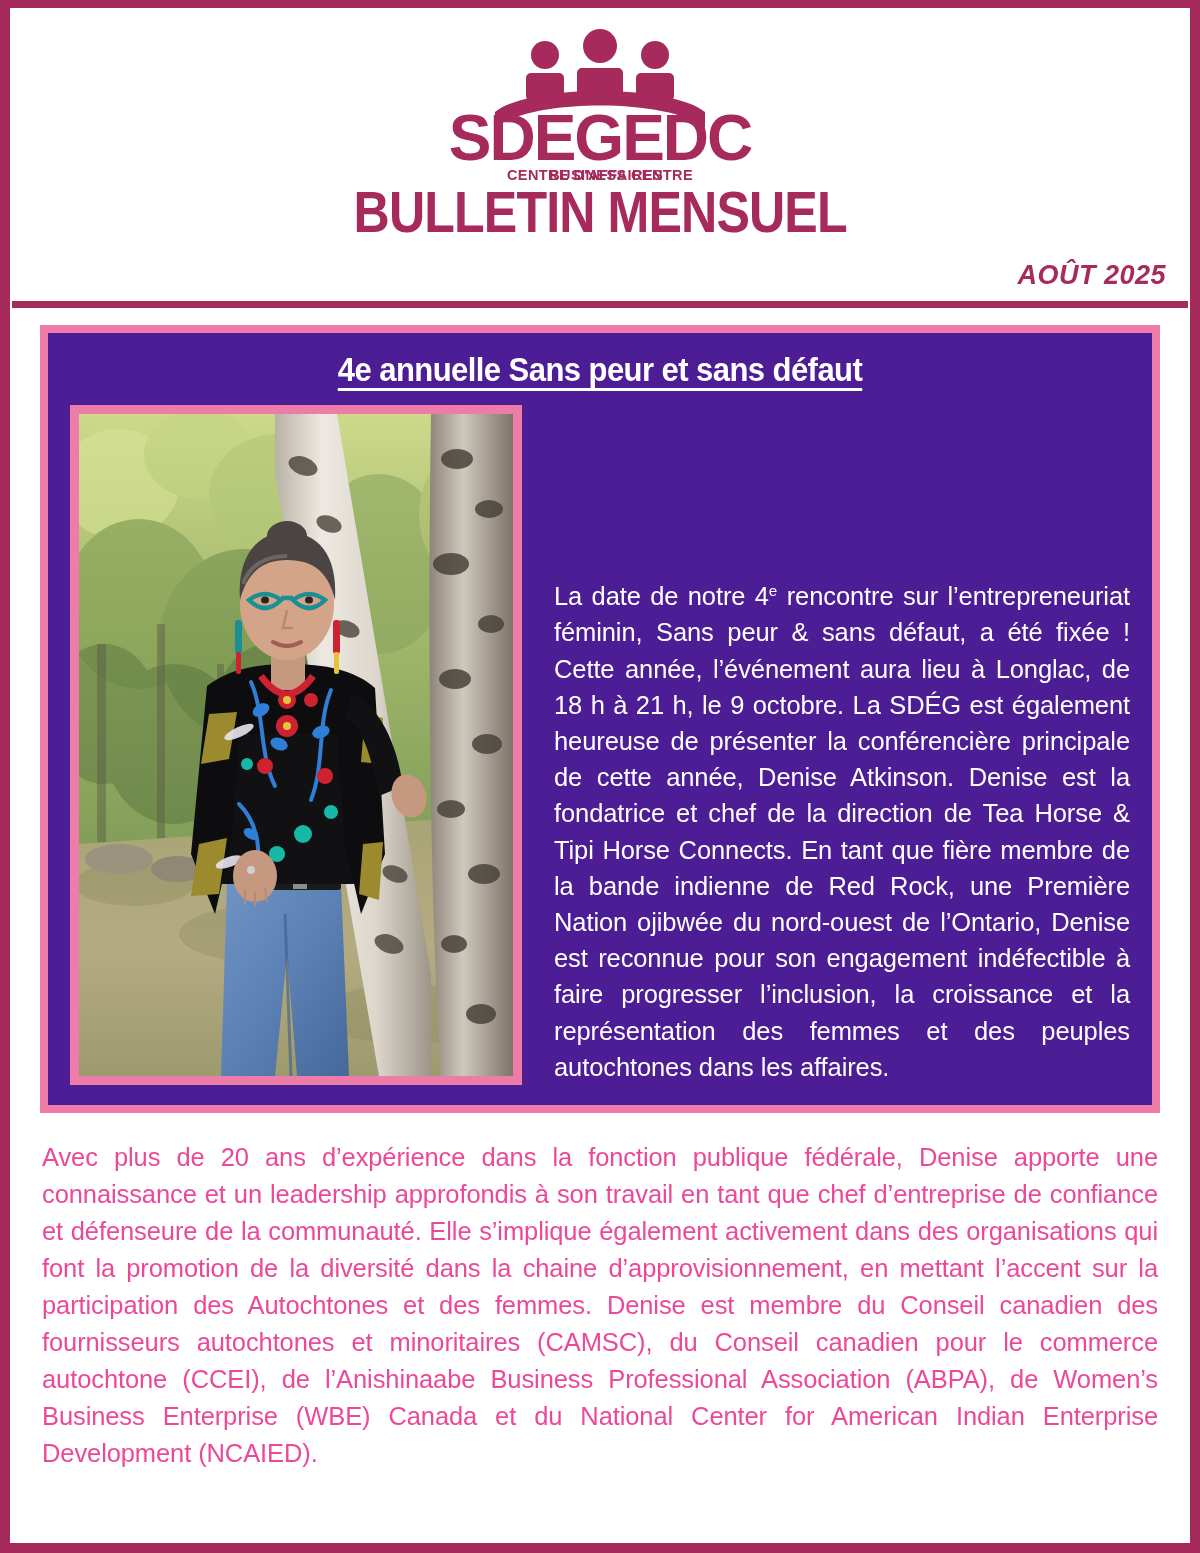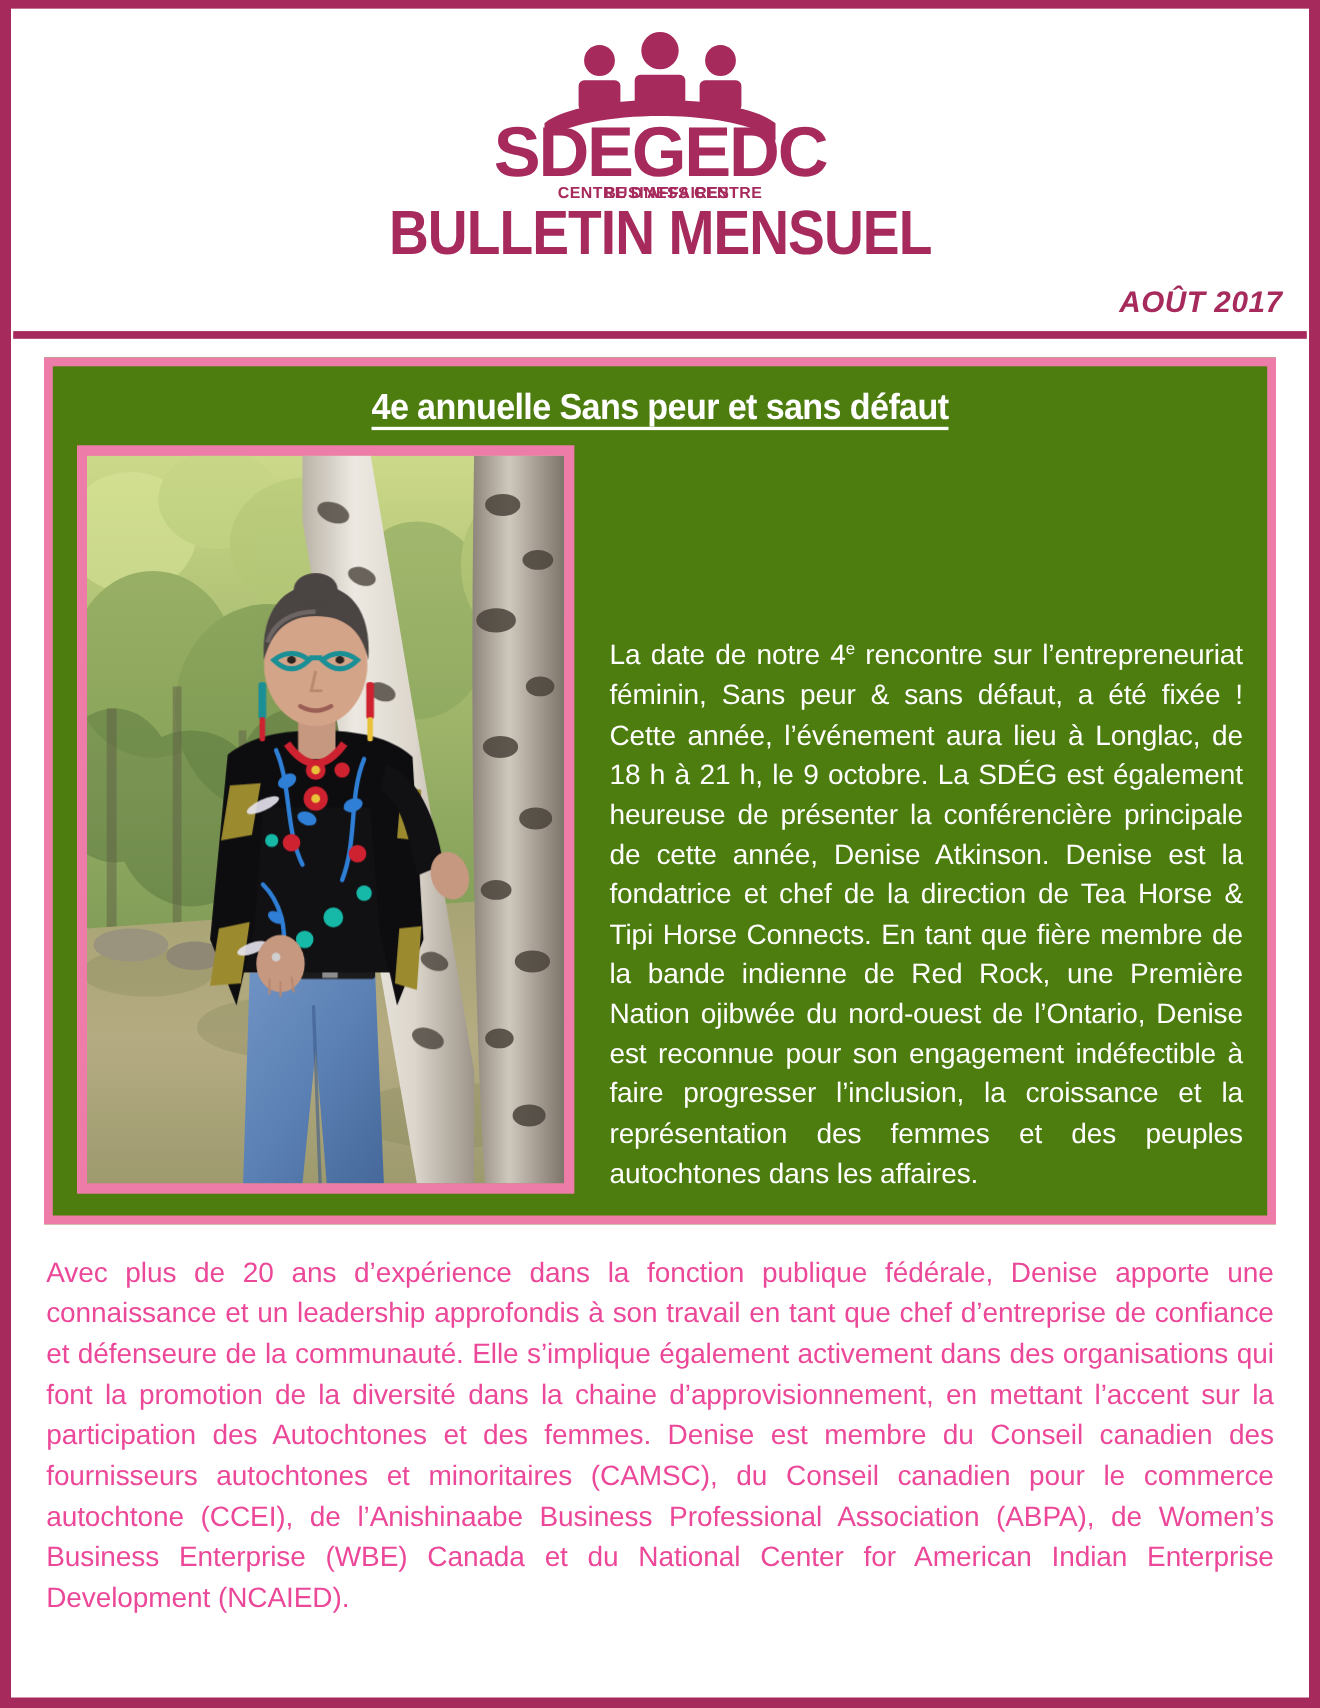--- a/index.html
+++ b/index.html
@@ -74,21 +74,21 @@
   .body-area {
     flex: 1 1 auto;
     background: #ffffff;
     padding: 17px 28px 0 28px;
     display: flex;
     flex-direction: column;
   }
 
   
   .feature-card {
-    background: #4d7c0f;
+    background: #4c1d95;
     border: 8px solid #EE7CA8;
     padding: 14px 22px 20px 22px;
     flex: 0 0 auto;
   }
 
   .feature-title {
     text-align: center;
     color: #ffffff;
     font-size: 33px;
     font-weight: bold;
@@ -157,21 +157,21 @@
             <circle cx="220" cy="27" r="14"></circle>
             <rect x="201" y="45" width="38" height="28" rx="5"></rect>
             <path d="M60 100 C95 70 235 70 270 100 L270 84 C235 56 95 56 60 84 Z"></path>
           </g>
           <text x="165" y="132" text-anchor="middle" font-family="Liberation Sans, sans-serif" font-size="64" font-weight="bold" fill="#A62A5C" letter-spacing="-2">SDEGEDC</text>
           <text x="72" y="152" text-anchor="start" font-family="Liberation Sans, sans-serif" font-size="14.5" font-weight="bold" fill="#A62A5C" letter-spacing="0.4">CENTRE D'AFFAIRES</text>
           <text x="258" y="152" text-anchor="end" font-family="Liberation Sans, sans-serif" font-size="14.5" font-weight="bold" fill="#A62A5C" letter-spacing="0.4">BUSINESS CENTRE</text>
         </svg>
         <div class="bulletin-title">BULLETIN MENSUEL</div>
       </div>
-      <div class="issue-date">AOÛT 2017</div>
+      <div class="issue-date">AOÛT 2025</div>
     </div>
 
     <div class="body-area">
 
       <div class="feature-card">
         <div class="feature-title">4e annuelle Sans peur et sans défaut</div>
 
         <div class="feature-row">
 
           <div class="photo-frame">

